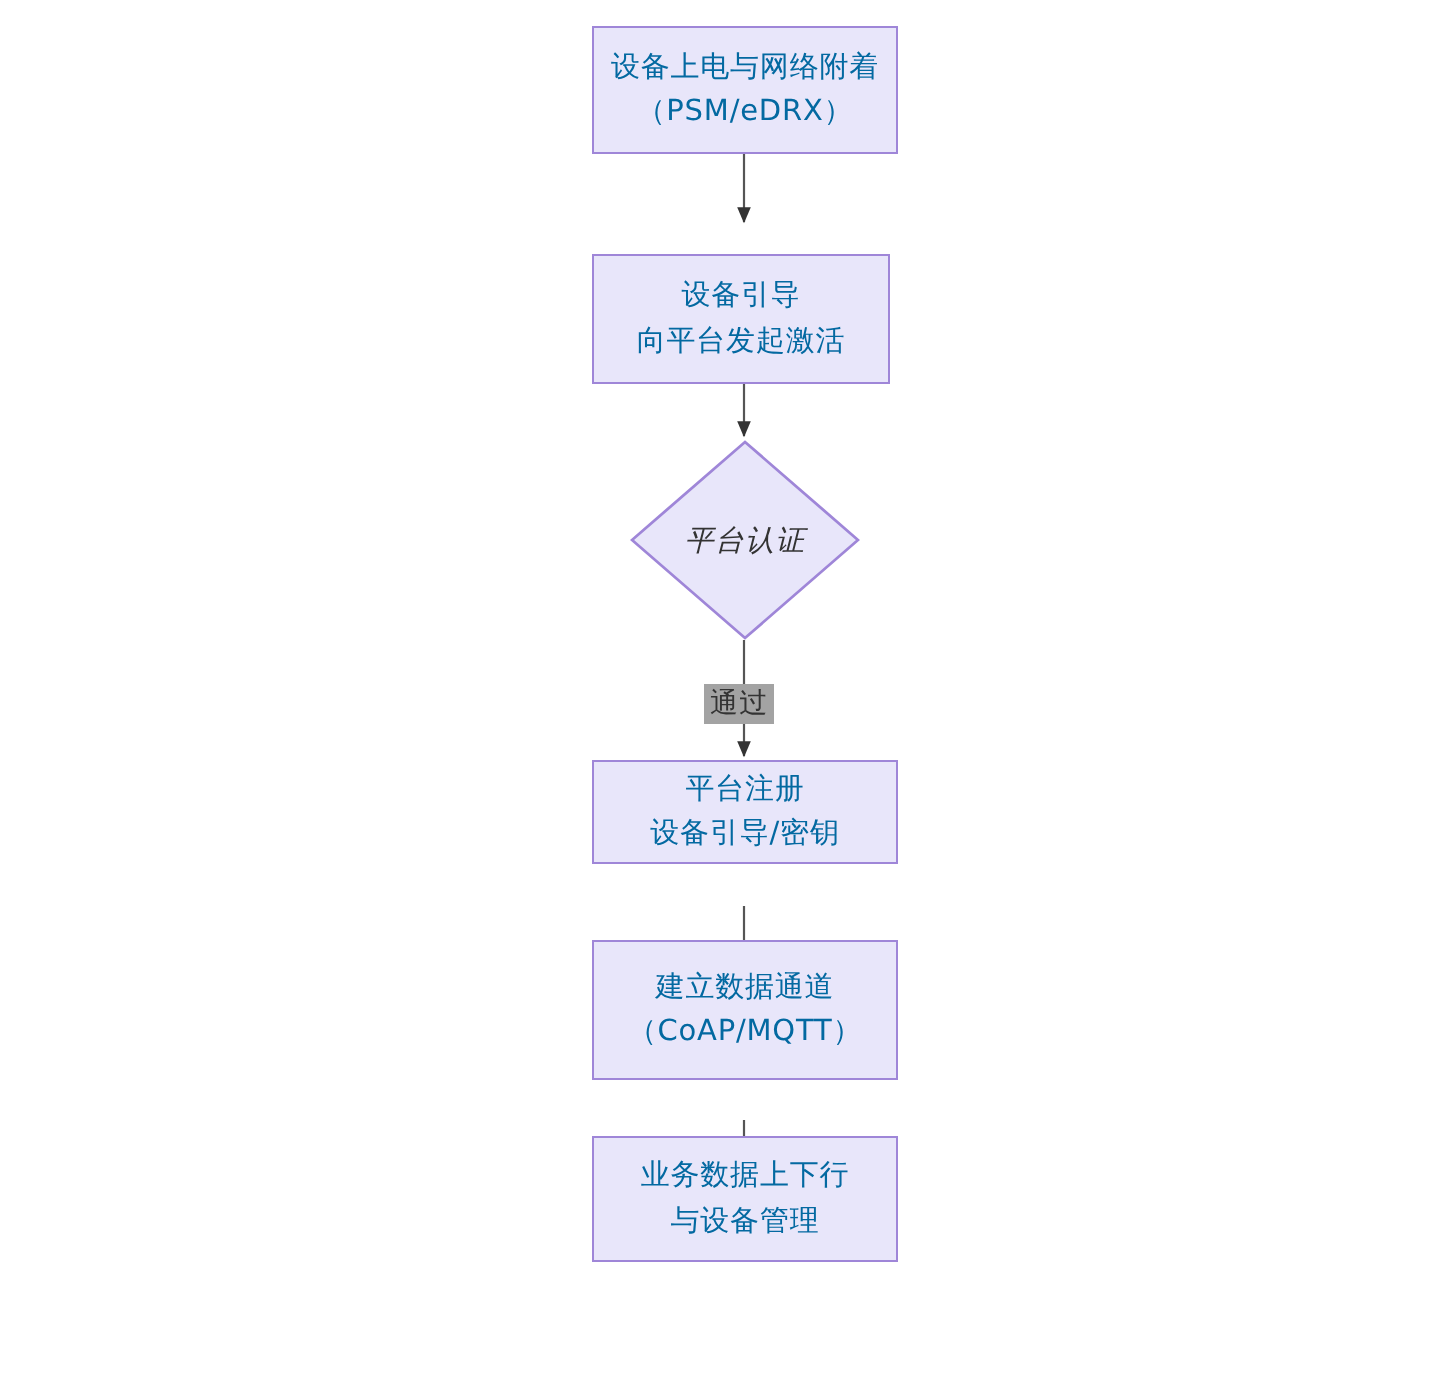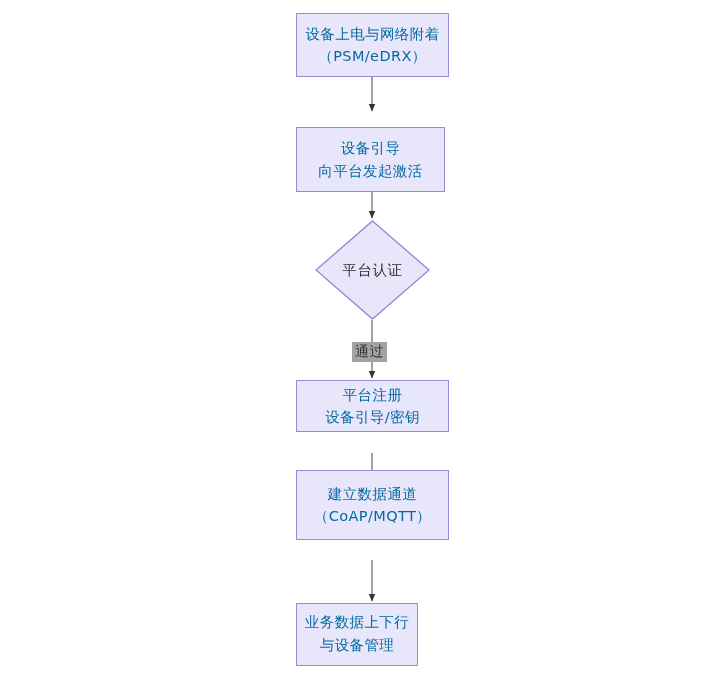--- a/index.html
+++ b/index.html
@@ -38,20 +38,21 @@
   }
   .node .line2 {
     display: block;
   }
   
   .decision {
     position: absolute;
     display: flex;
     align-items: center;
     justify-content: center;
+    font-style: italic;
   }
   .decision .shape {
     position: absolute;
     left: 0;
     top: 0;
     width: 100%;
     height: 100%;
   }
   .decision .dtext {
     position: relative;
@@ -129,18 +130,18 @@
   <div class="node" style="left:296px; top:380px; width:153px; height:52px;">
     <span>平台注册</span>
     <span class="line2">设备引导/密钥</span>
   </div>
 
   <div class="node" style="left:296px; top:470px; width:153px; height:70px;">
     <span>建立数据通道</span>
     <span class="line2">（CoAP/MQTT）</span>
   </div>
 
-  <div class="node" style="left:296px; top:603px; width:122px; height:63px;font-family:Liberation Mono, monospace;">
+  <div class="node" style="left:296px; top:568px; width:153px; height:63px;">
     <span>业务数据上下行</span>
     <span class="line2">与设备管理</span>
   </div>
 
 </div>
 
 </body></html>

